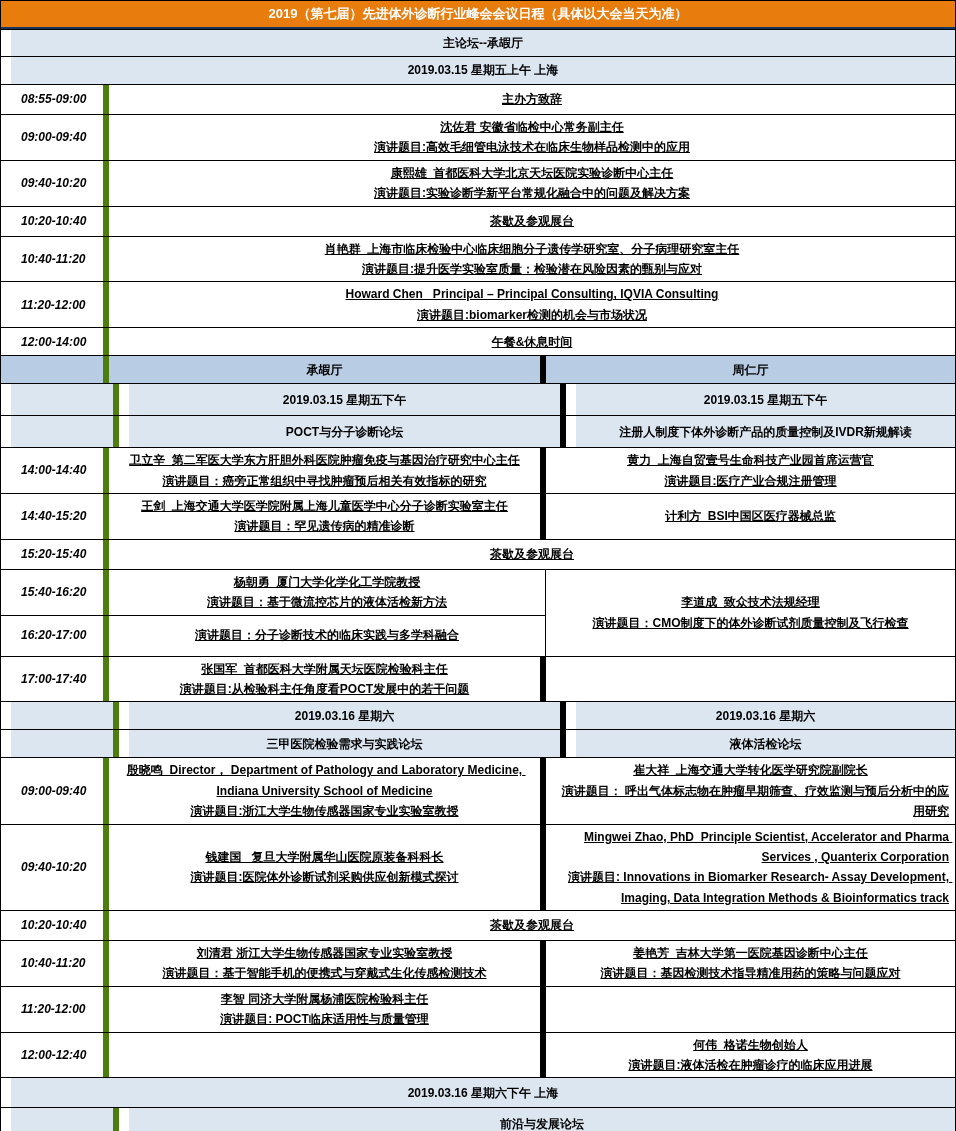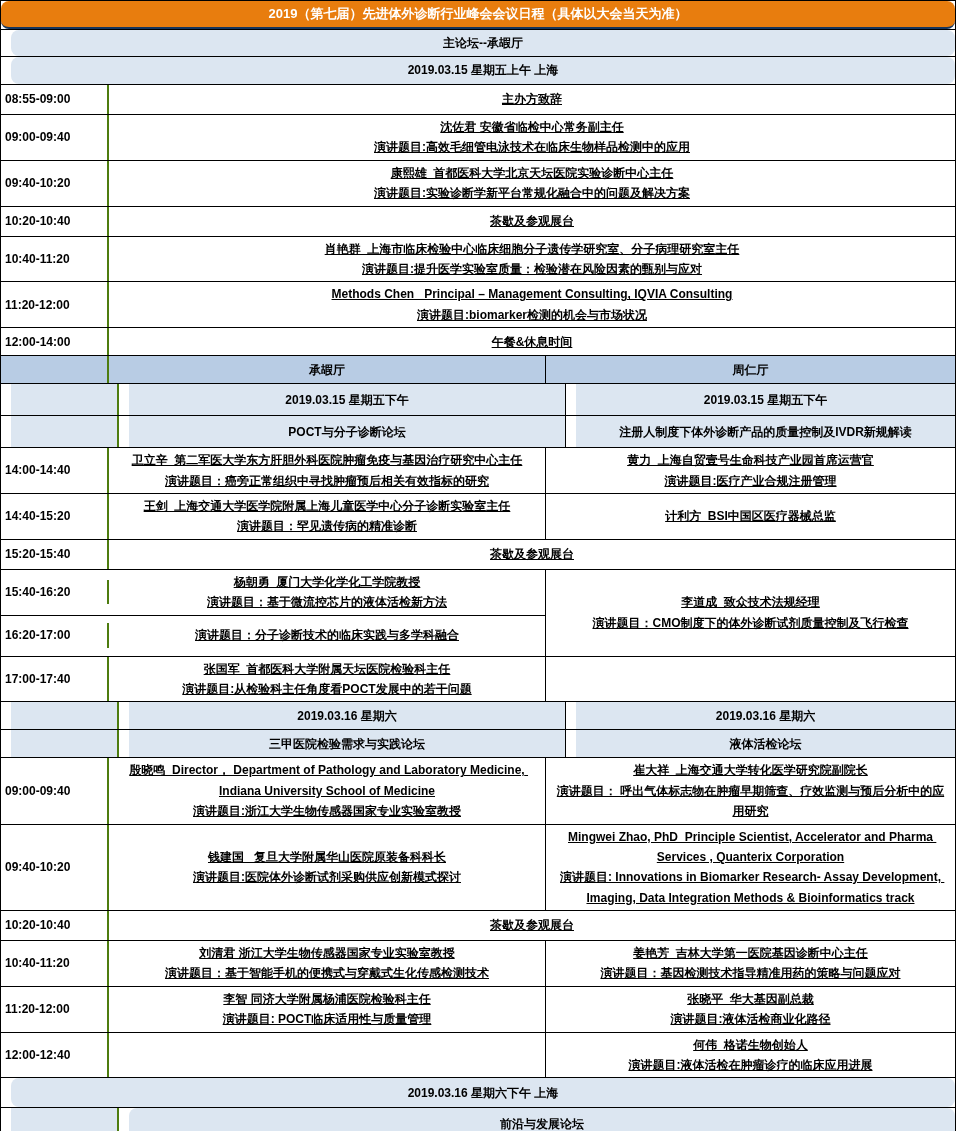--- a/index.html
+++ b/index.html
@@ -3,29 +3,29 @@
 <meta charset="utf-8">
 <style>
   html,body{margin:0;padding:0;background:#fff;}
   body{font-family:"Liberation Sans","DejaVu Sans",sans-serif;font-weight:700;color:#000;}
   .agenda{width:956px;border:1px solid #000;box-sizing:border-box;}
   .row{display:flex;border-bottom:1px solid #000;box-sizing:border-box;}
   .cell{display:flex;flex-direction:column;justify-content:center;align-items:center;
         text-align:center;font-size:12px;line-height:1.7;padding:2px 6px;box-sizing:border-box;}
   .cell > div{white-space:pre-wrap;text-decoration:underline;}
   .time{flex:0 0 108px;align-items:flex-start;text-align:left;justify-content:center;
-        border-right:2px solid #4d7c0f;padding-left:4px;}
-  .content{flex:1 1 auto;border-radius:8px;}
-  .left-col{flex:0 0 437px;border-right:1px solid #000000;}
-  .right-col{flex:1 1 auto;}
+        border-right:6px solid #4d7c0f;padding-left:20px;font-style:italic;}
+  .content{flex:1 1 auto;}
+  .left-col{flex:0 0 437px;border-right:6px solid #000000;}
+  .right-col{flex:1 1 auto;text-align:right;}
   .title-row{background:#E87D0E;color:#fff;border-bottom:2px solid #17365D;font-size:13px;}
   .lb{background:#DCE6F1;margin-left:10px;}
   .mb{background:#B8CCE4;}
   .stack-left{flex:0 0 545px;display:flex;flex-direction:column;border-right:1px solid #000;box-sizing:border-box;}
-  .stack-left .sub{display:flex;border-bottom:1px solid #000;flex:1 1 auto;box-sizing:border-box;align-items:center;}
+  .stack-left .sub{display:flex;border-bottom:1px solid #000;flex:1 1 auto;box-sizing:border-box;}
   .stack-left .sub:last-child{border-bottom:none;}
   .h26{min-height:26px}.h27{min-height:27px}.h28{min-height:28px}.h30{min-height:30px}
   .h32{min-height:32px}.h40{min-height:40px}.h42{min-height:42px}
   .h54{min-height:54px}.h86{min-height:86px}
 </style>
 </head>
 <body>
 
 <div class="agenda">
 
@@ -69,21 +69,21 @@
   <div class="row h40">
     <div class="cell time">10:40-11:20</div>
     <div class="cell content">
       <div>肖艳群  上海市临床检验中心临床细胞分子遗传学研究室、分子病理研究室主任</div>
       <div>演讲题目:提升医学实验室质量：检验潜在风险因素的甄别与应对</div>
     </div>
   </div>
   <div class="row h40">
     <div class="cell time">11:20-12:00</div>
     <div class="cell content">
-      <div>Methods Chen   Principal – Management Consulting, IQVIA Consulting</div>
+      <div>Howard Chen   Principal – Principal Consulting, IQVIA Consulting</div>
       <div>演讲题目:biomarker检测的机会与市场状况</div>
     </div>
   </div>
   <div class="row h28">
     <div class="cell time">12:00-14:00</div>
     <div class="cell content">
       <div>午餐&amp;休息时间</div>
     </div>
   </div>
 
@@ -211,24 +211,20 @@
       <div>姜艳芳  吉林大学第一医院基因诊断中心主任</div>
       <div>演讲题目：基因检测技术指导精准用药的策略与问题应对</div>
     </div>
   </div>
   <div class="row h42">
     <div class="cell time">11:20-12:00</div>
     <div class="cell left-col">
       <div>李智 同济大学附属杨浦医院检验科主任</div>
       <div>演讲题目: POCT临床适用性与质量管理</div>
     </div>
-    <div class="cell right-col">
-      <div>张晓平  华大基因副总裁</div>
-      <div>演讲题目:液体活检商业化路径</div>
-    </div>
   </div>
   <div class="row h42">
     <div class="cell time">12:00-12:40</div>
     <div class="cell left-col"></div>
     <div class="cell right-col">
       <div>何伟  格诺生物创始人</div>
       <div>演讲题目:液体活检在肿瘤诊疗的临床应用进展</div>
     </div>
   </div>
 

